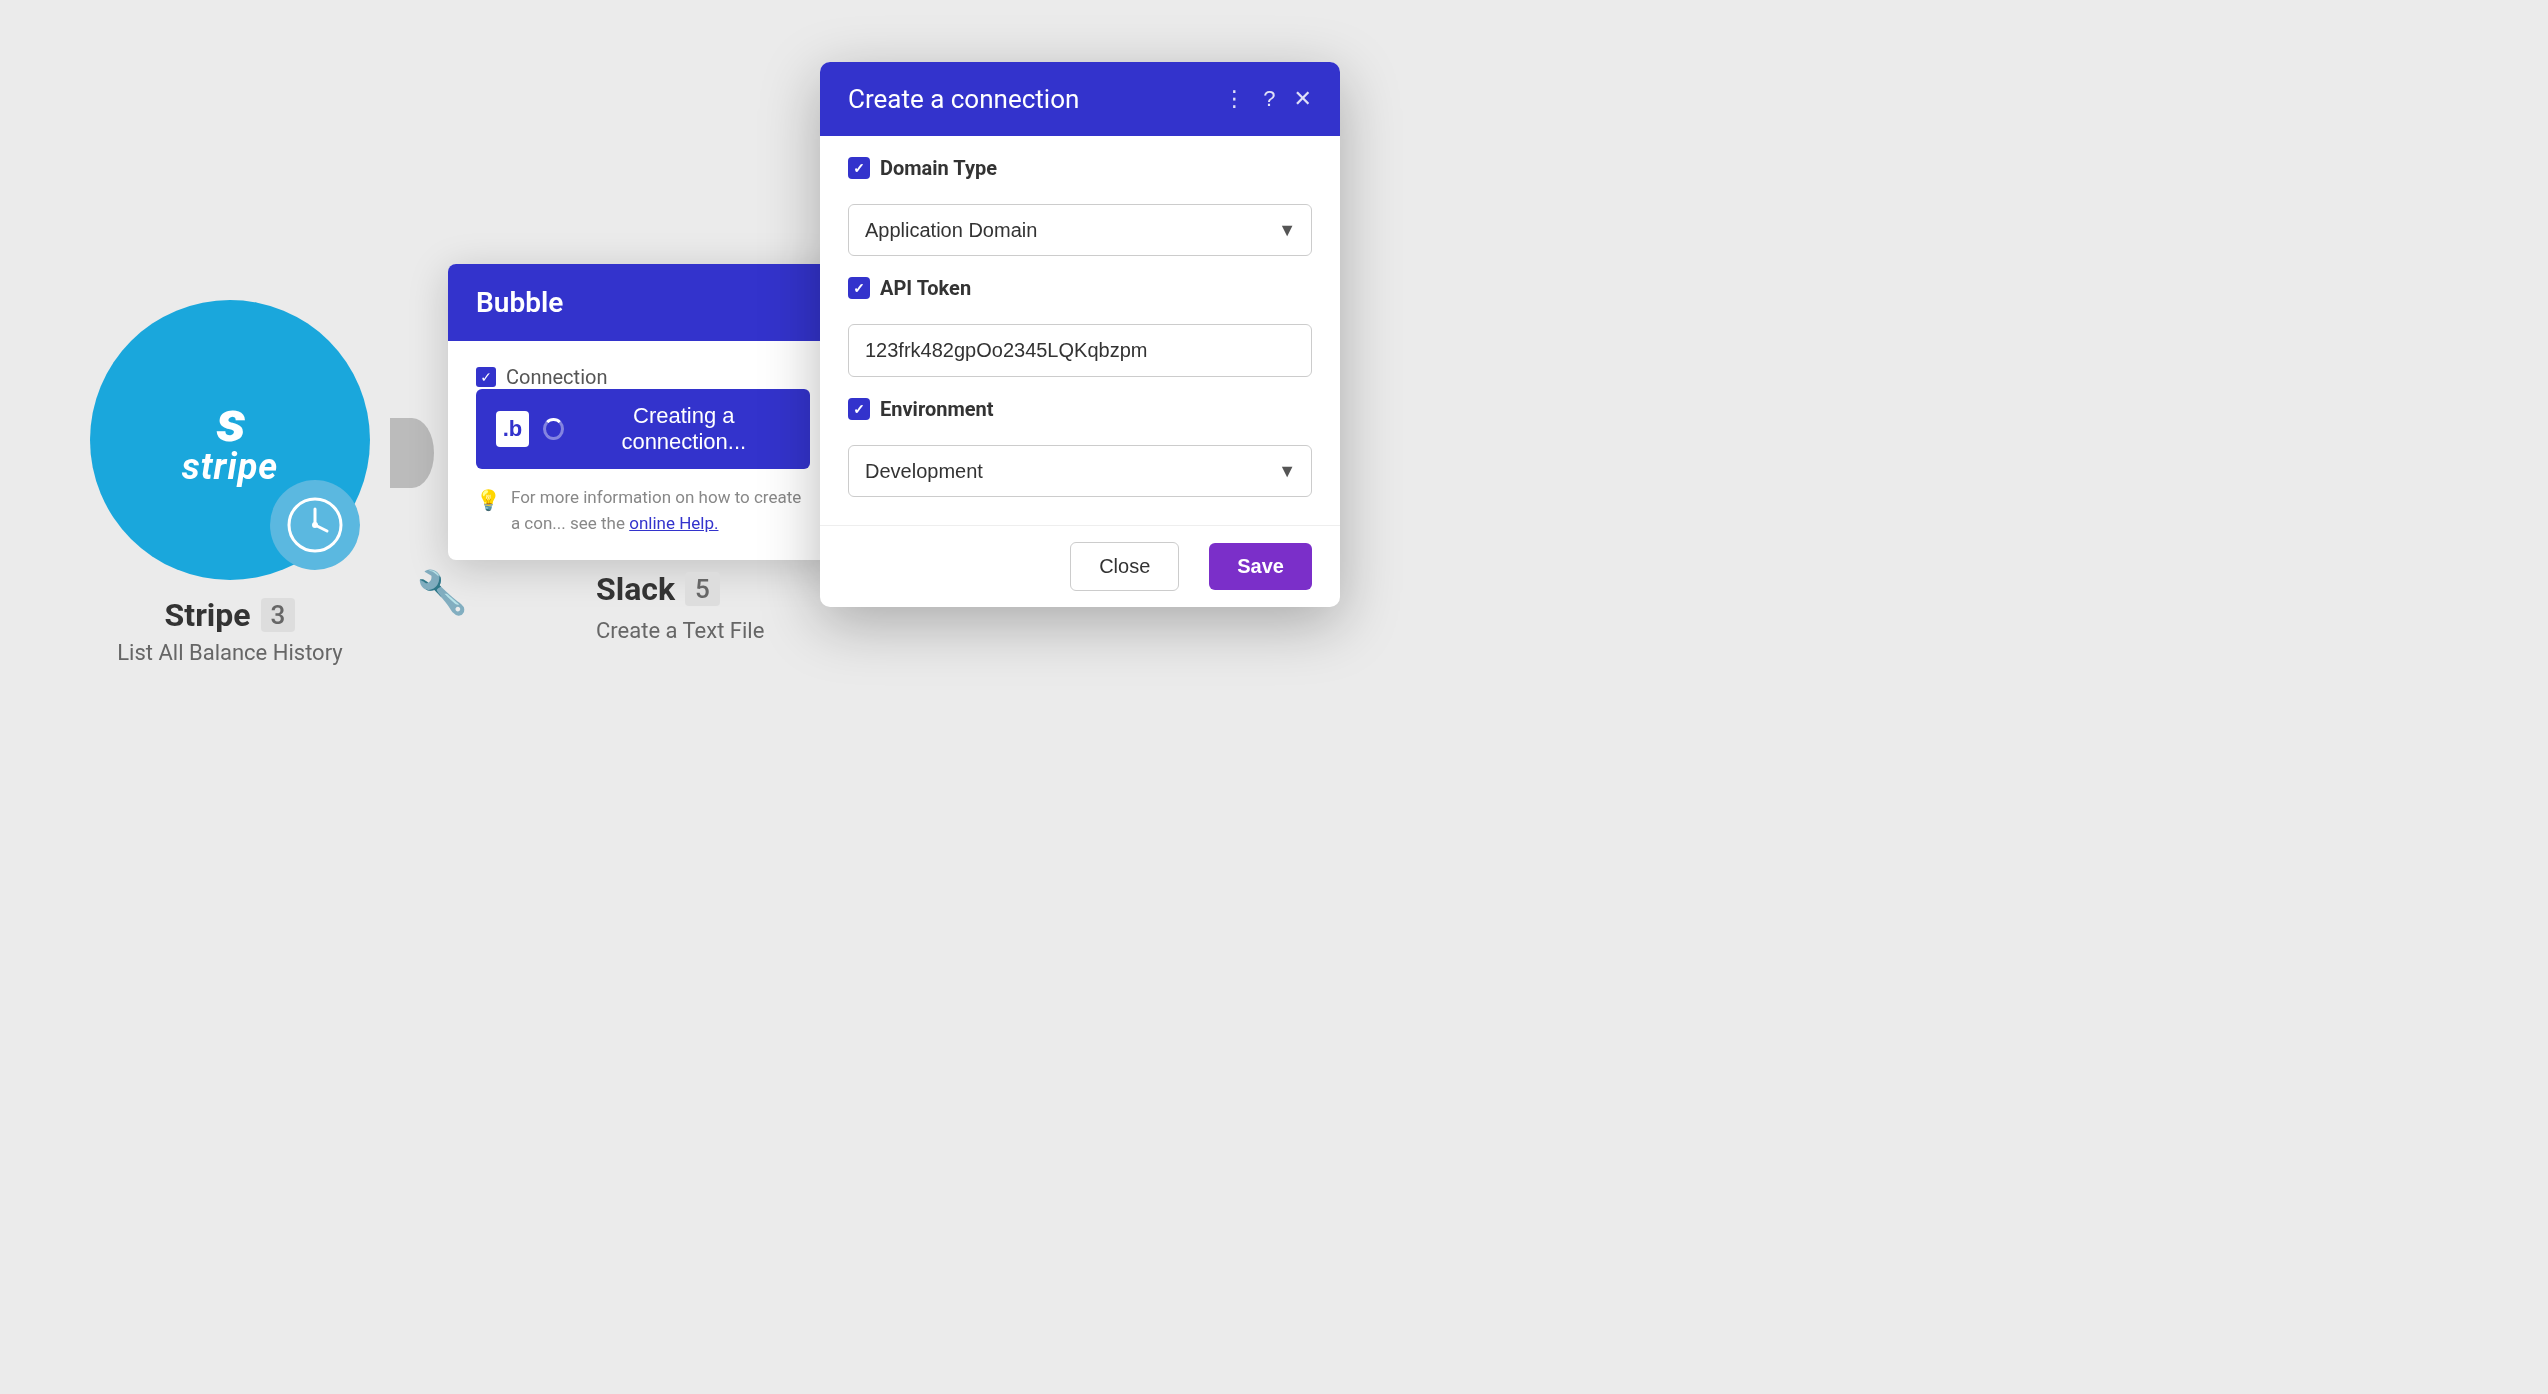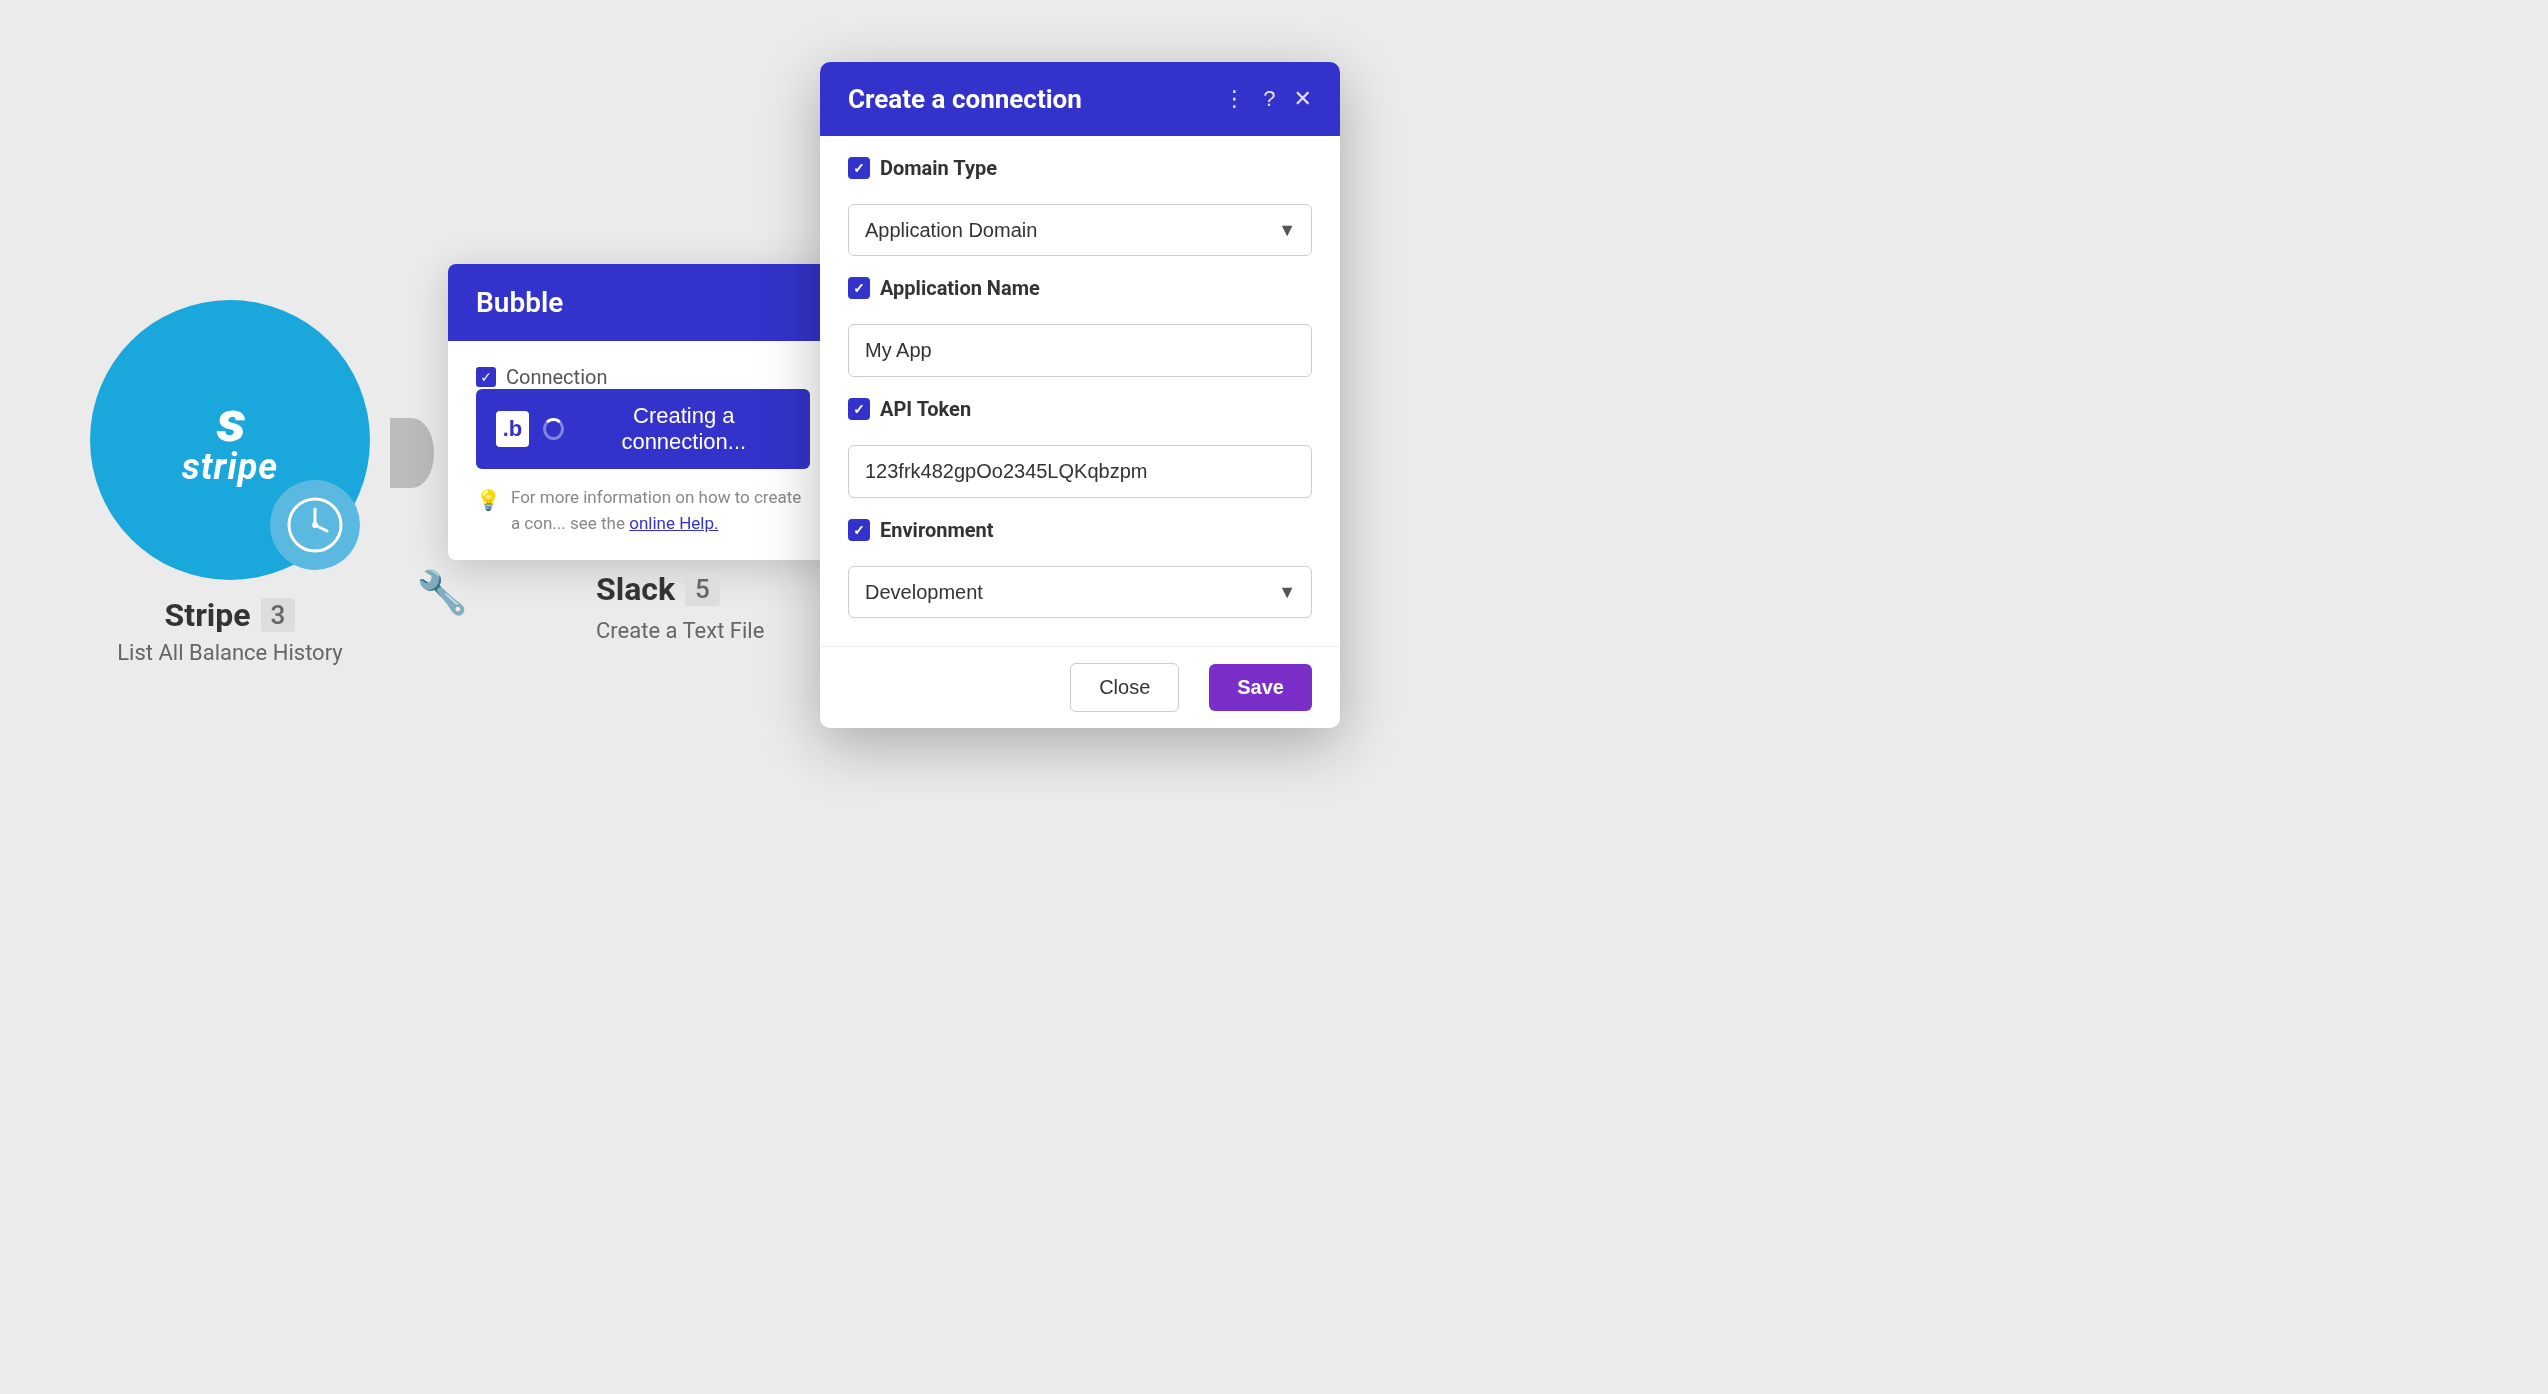--- a/index.html
+++ b/index.html
@@ -249,21 +249,21 @@
       background: #3333cc;
       color: white;
       padding: 22px 28px;
       display: flex;
       align-items: center;
       justify-content: space-between;
     }
 
     .modal-title {
       font-size: 26px;
-      font-weight: 700;
+      font-weight: 400;
     }
 
     .modal-header-icons {
       display: flex;
       gap: 18px;
       align-items: center;
     }
 
     .modal-icon-btn {
       color: rgba(255,255,255,0.85);
@@ -501,27 +501,20 @@
         </div>
         <div class="select-wrapper">
           <select class="modal-select">
             <option>Application Domain</option>
             <option>Custom Domain</option>
           </select>
           <span class="select-arrow">▼</span>
         </div>
       </div>
 
-      <div class="section-normal">
-        <div class="section-label">
-          <div class="section-checkbox"></div>
-          <span>Application Name</span>
-        </div>
-        <input class="modal-input" type="text" value="My App" style="">
-      </div>
 
       <div class="section-normal">
         <div class="section-label">
           <div class="section-checkbox"></div>
           <span>API Token</span>
         </div>
         <input class="modal-input" type="text" value="123frk482gpOo2345LQKqbzpm" style="">
       </div>
 
       <div class="section-normal">

